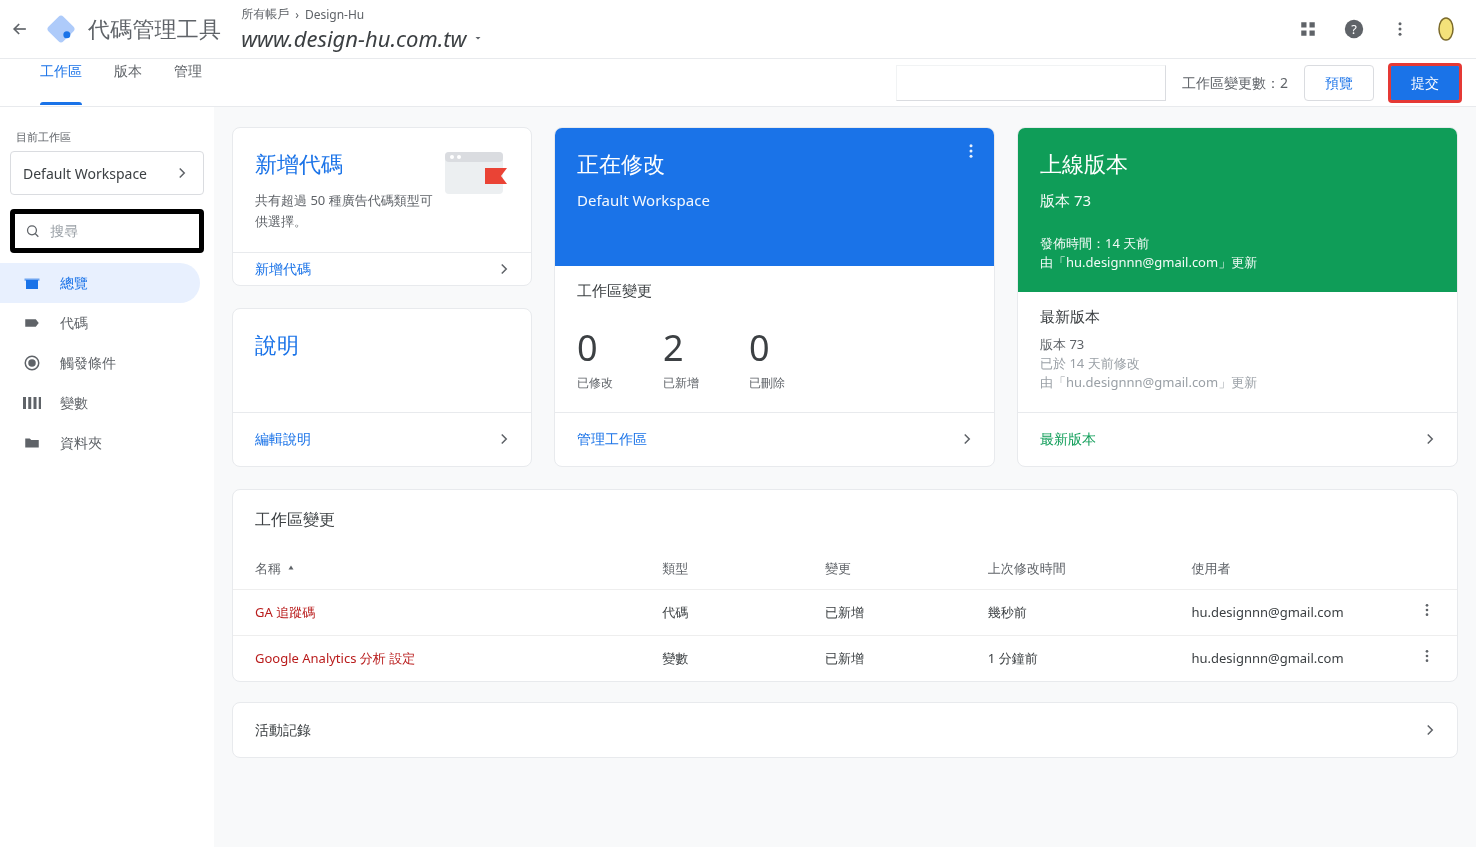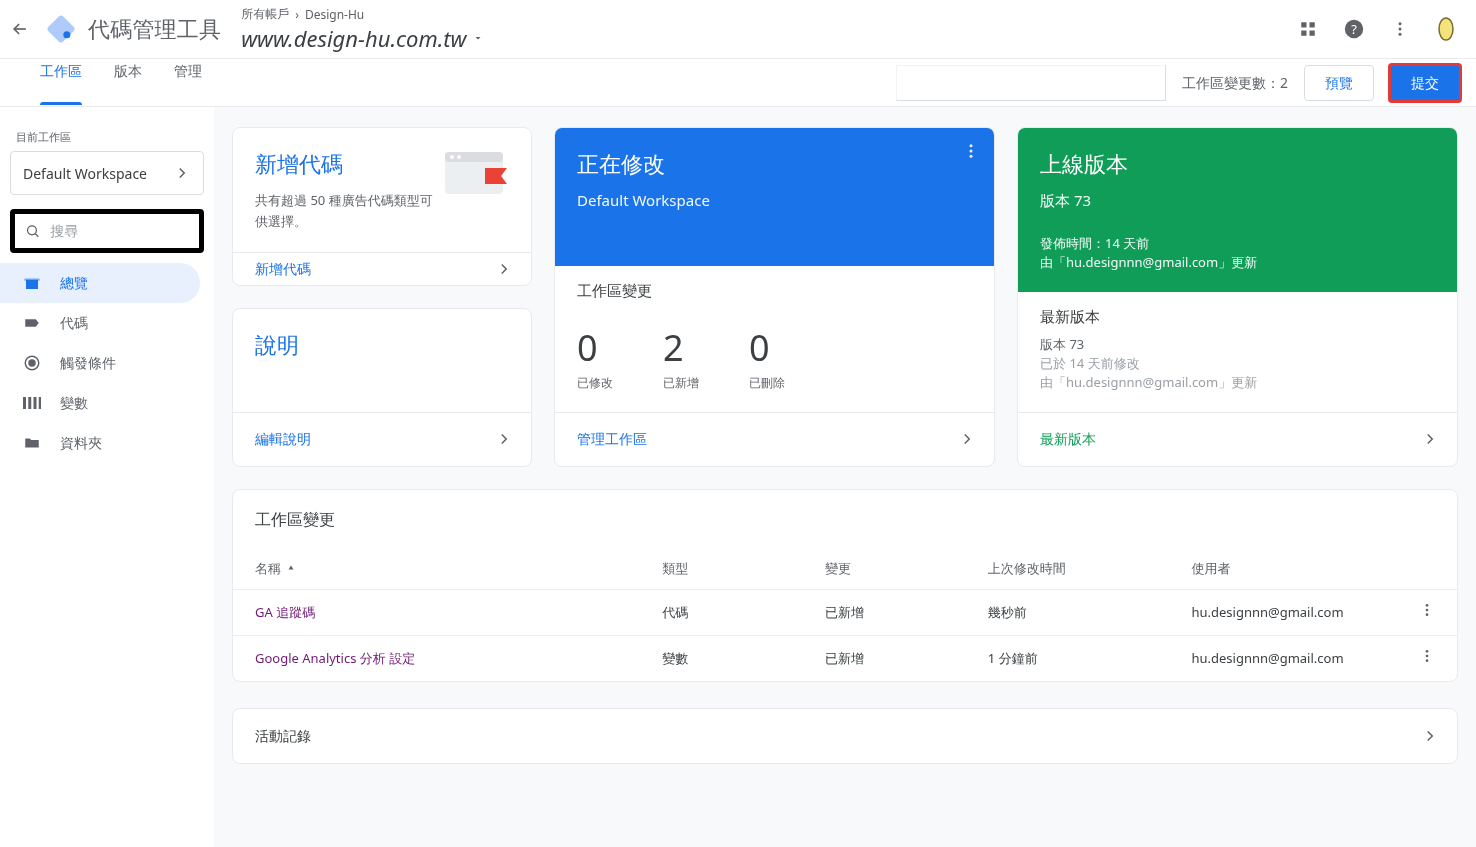--- a/index.html
+++ b/index.html
@@ -69,27 +69,27 @@
 
 
 .wide-card { background:#fff; border:1px solid #e8eaed; border-radius:8px; margin-top:22px; }
 .wide-card-header { padding:18px 22px; font-size:16px; color:#3c4043; }
 .table-header, .table-row { display:flex; align-items:center; border-top:1px solid #eee; font-size:13px; }
 .table-header { color:#5f6368; font-weight:400; height:40px; border-top:none; }
 .table-row { height:46px; }
 .table-header { padding:0 22px; }
 .table-row { padding:0 22px; }
 .col { flex:1; }
-.col.name { flex:2; color:#701a75; cursor:pointer; }
+.col.name { flex:2; color:#b91c1c; cursor:pointer; }
 .col.small { flex:.8; }
 .col.actions { flex:0 0 40px; text-align:right; }
 .row-menu { color:#5f6368; cursor:pointer; display:inline-flex; }
 
 
-.activity-card { background:#fff; border:1px solid #e8eaed; border-radius:8px; margin-top:26px; height:56px; display:flex; align-items:center; justify-content:space-between; padding:0 18px 0 22px; cursor:pointer; }
+.activity-card { background:#fff; border:1px solid #e8eaed; border-radius:8px; margin-top:20px; height:56px; display:flex; align-items:center; justify-content:space-between; padding:0 18px 0 22px; cursor:pointer; }
 .chev-icon { color:#5f6368; }
 
 .menu-dots-v { color:rgba(255,255,255,.9); cursor:pointer; }
 
 svg { display:block; }
 </style>
 </head>
 <body>
 
 <div class="topbar">

